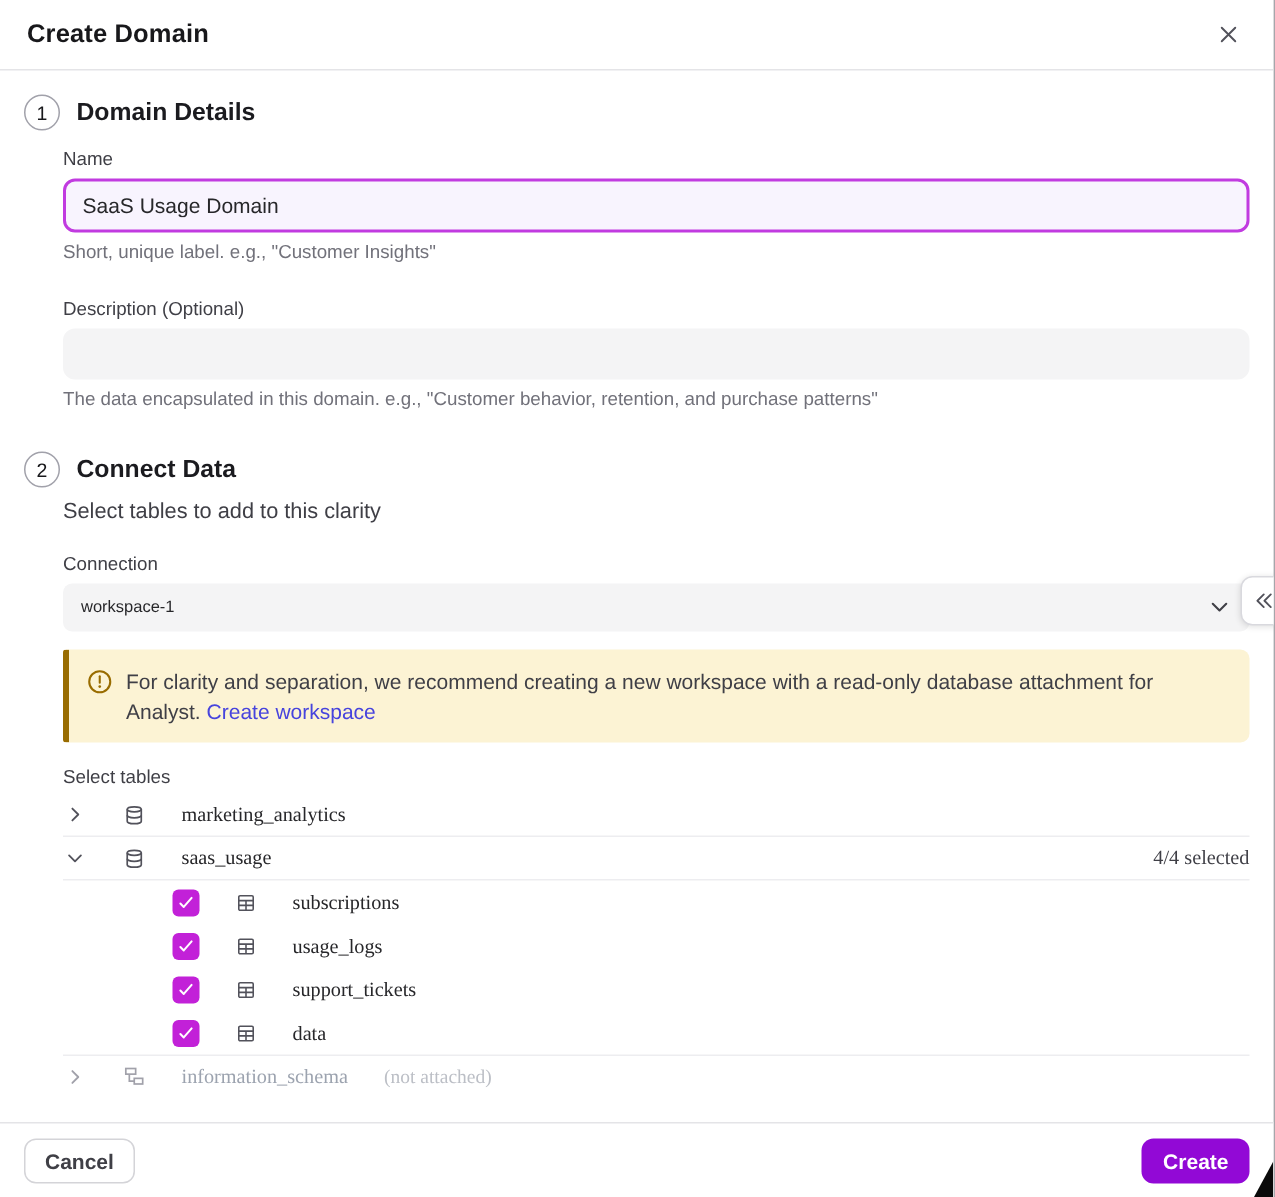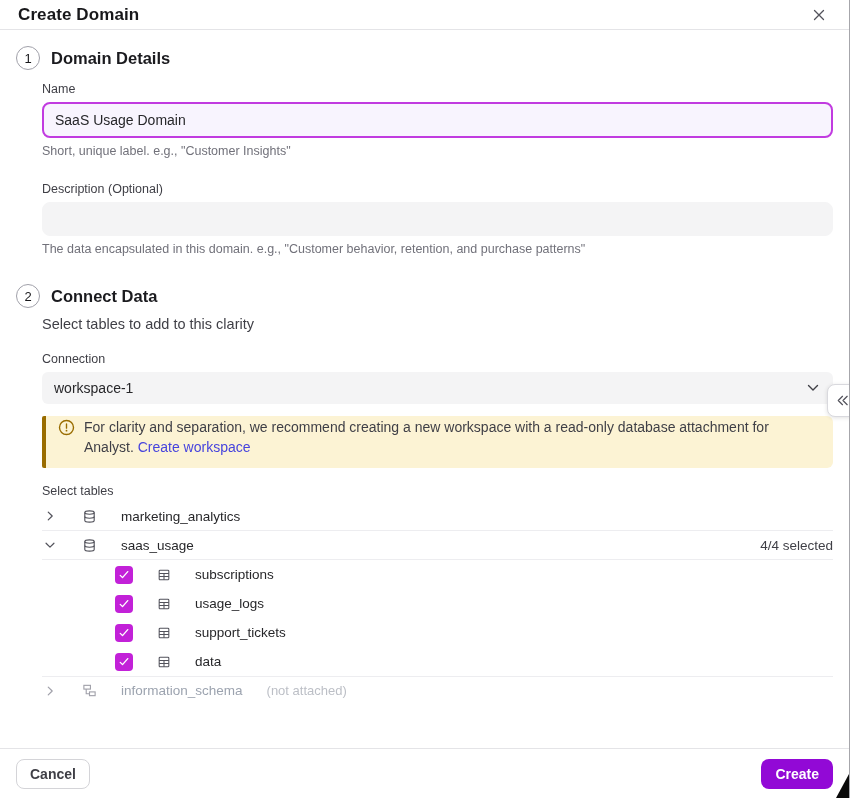--- a/index.html
+++ b/index.html
@@ -9,21 +9,21 @@
     background: #ffffff;
     color: #1b1b1f;
     overflow: hidden;
     position: relative;
     border-right: 1px solid #a6a6ab;
   }
   .modal { width: 100%; height: 100%; position: relative; background: #fff; }
 
   
   .modal-header {
-    height: 30px; display: flex; align-items: center; justify-content: space-between;
+    height: 47px; display: flex; align-items: center; justify-content: space-between;
     padding: 0 18px; border-bottom: 1px solid #e4e4e7;
   }
   .modal-title { font-size: 17px; font-weight: 700; color: #18181b; letter-spacing: .1px; }
   .close-btn { width: 24px; height: 24px; display: flex; align-items: center; justify-content: center; cursor: pointer; background: none; border: none; }
 
   
   .content { padding: 16px 16px 0 16px; }
   .step-header { display: flex; align-items: center; gap: 11px; }
   .step-circle {
     width: 24px; height: 24px; border: 1px solid #a1a1aa; border-radius: 50%;
@@ -49,36 +49,36 @@
     font-family: "Liberation Sans", sans-serif; outline: none; display: block;
   } .mt6 { margin-top: 6px; } .mt8 { margin-top: 8px; }
   .mt12 { margin-top: 12px; } .mt16 { margin-top: 16px; } .mt20 { margin-top: 20px; }
   .mt24 { margin-top: 24px; } .mt28 { margin-top: 28px; }
 
   .step-subtitle { font-size: 14.5px; color: #3f3f46; }
 
   .select-box {
     margin-top: 6px; width: 100%; height: 32px; background: #f4f4f5;
     border-radius: 6px; display: flex; align-items: center; justify-content: space-between;
-    padding: 0 12px; font-size: 14px; color: #27272a; cursor: pointer;
+    padding: 0 12px; font-size: 11px; color: #27272a; cursor: pointer;
   }
 
   .callout {
     margin-top: 12px; background: #fcf3d4; border-left: 4px solid #996c00;
-    border-radius: 2px 6px 6px 2px; padding: 1px 14px 11px 12px;
+    border-radius: 2px 6px 6px 2px; padding: 11px 14px 11px 12px;
     display: flex; gap: 9px; font-size: 14px; color: #3f3f46; line-height: 20px;
   }
   .callout a { color: #4744dd; text-decoration: none; cursor: pointer; }
   .callout .alert-ic { flex: 0 0 auto; margin-top: 2px; }
 
   
   .tree { margin-top: 4px; }
   .tree-row {
     display: flex; align-items: center; height: 29px; gap: 24px;
-    border-bottom: 1px solid #ededf0; cursor: pointer;
+    border-bottom: 1px solid #ededf0; cursor: pointer; font-family: Liberation Serif, serif;
   }
   .tree-row.child { border-bottom: none; margin-left: 41px; padding-left: 32px; }
   .tree-row.last { border-bottom: none; border-top: 1px solid #ededf0; height: 28px; }
   .tree-row .chev { width: 16px; height: 16px; display: flex; align-items: center; justify-content: center; flex: 0 0 auto; }
   .tree-label { font-size: 13.5px; font-weight: 500; color: #27272a; }
   .tree-count { margin-left: auto; font-size: 13.5px; color: #3f3f46; }
   .muted-label { color: #9ca3af; }
   .muted-note { color: #bcbfc6; font-weight: 400; font-size: 13px; }
   .checkbox {
     width: 18px; height: 18px; border-radius: 4px; background: #c221d8;

